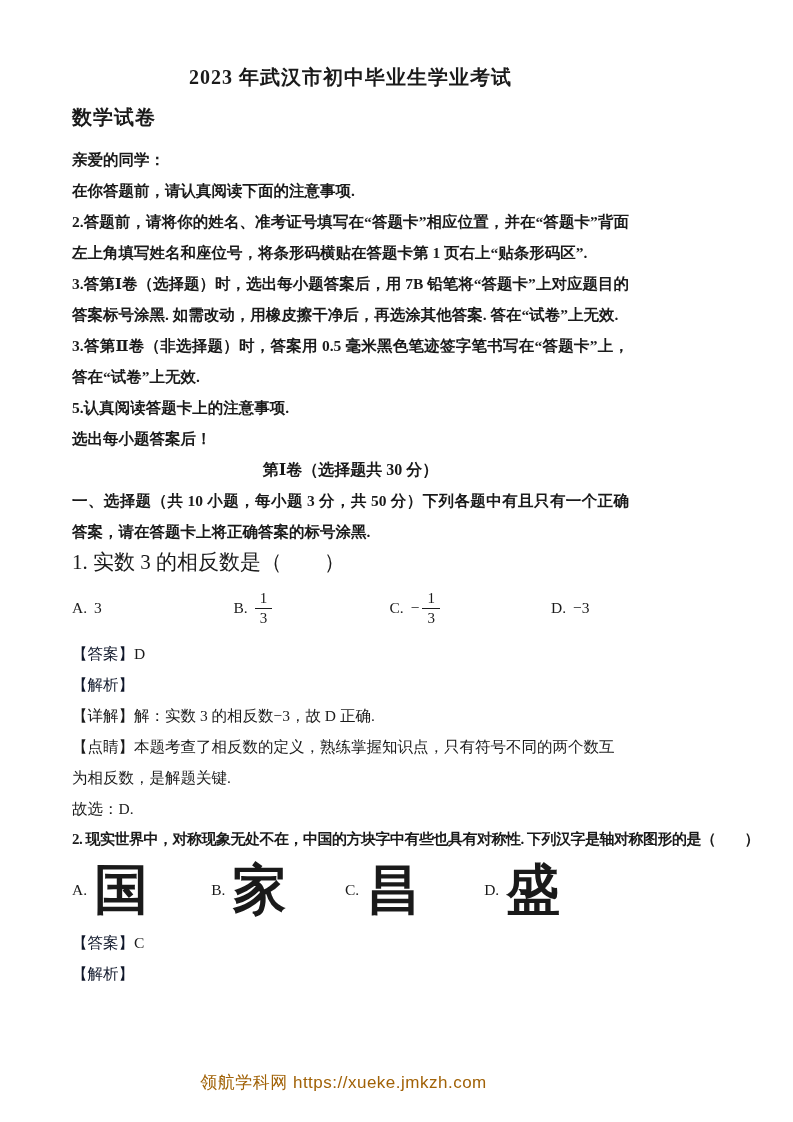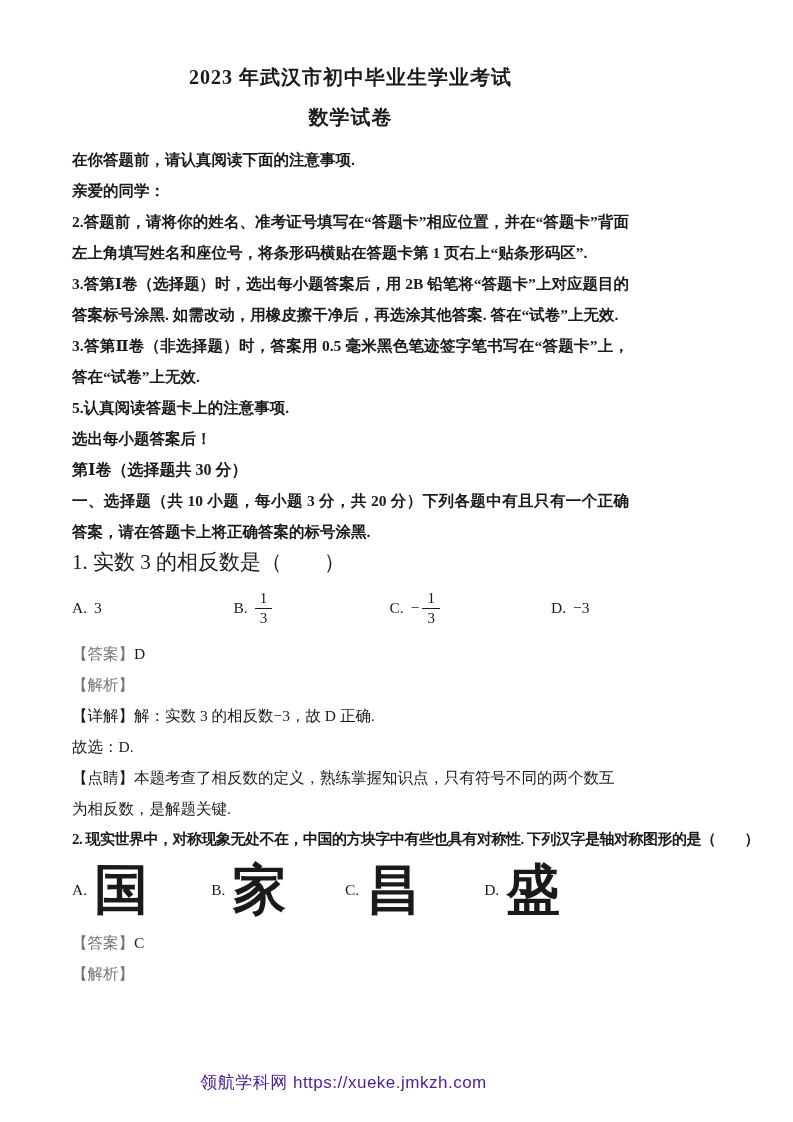--- a/index.html
+++ b/index.html
@@ -17,38 +17,38 @@
     padding:62px 58px 0 72px;
   }
   .title {
     text-align:center;
     font-size:20px;
     font-weight:bold;
     line-height:30px;
     letter-spacing:1px;
   }
   .subtitle {
-    text-align:center;
+    text-align:left;
     font-size:20px;
     font-weight:bold;
     line-height:30px;
     margin-top:10px;
     margin-bottom:12px;
     letter-spacing:1px;
   }
   p.line {
     font-size:15.5px;
     line-height:31px;
     text-align:justify;
   }
   p.bold { font-weight:bold; }
   .center-heading {
     font-size:16px;
     font-weight:bold;
-    text-align:left;
+    text-align:center;
     line-height:31px;
   }
   .stem { font-size:21px; line-height:31px; }
   .nowrap { white-space:nowrap; letter-spacing:-0.5px; font-size:15px;font-weight:bold; }
   
   .opt-row-1 {
     display:flex;
     align-items:center;
     height:56px;
     margin:2px 0 2px 0;
@@ -66,21 +66,21 @@
     text-align:center;
     font-size:15px;
     line-height:19px;
     vertical-align:middle;
   }
   .frac .num { border-bottom:1px solid #1a1a1a; padding:0 5px; }
   .frac .den { padding:0 5px; }
   .minus { margin-right:3px; }
   
   .ans-line { font-size:15.5px; line-height:31px; }
-  .lbl-blue { color:#737373; }
+  .lbl-blue { color:#0f172a; }
   
   .opt-row-2 {
     display:flex;
     align-items:center;
     height:66px;
     margin:2px 0 4px 0;
     font-size:15.5px;
   }
   .opt-row-2 .opt { display:flex; align-items:center; }
   .opt-row-2 .opt.a { flex:0 0 25%; }
@@ -91,44 +91,44 @@
     font-size:54px;
     font-weight:bold;
     line-height:60px;
     font-family:"Liberation Serif","DejaVu Serif",serif;
   }
   .watermark {
     position:absolute;
     left:0; right:0;
     bottom:28px;
     text-align:center;
-    color:#4c1d95;
+    color:#a16207;
     font-size:17px;
     font-family:"Liberation Sans","DejaVu Sans",sans-serif;
     letter-spacing:0.5px;
   }
 </style>
 </head>
 <body>
 
 <div class="page">
 
   <div class="title">2023 年武汉市初中毕业生学业考试</div>
   <div class="subtitle">数学试卷</div>
 
+  <p class="line bold">亲爱的同学：</p>
   <p class="line bold">在你答题前，请认真阅读下面的注意事项.</p>
-  <p class="line bold">亲爱的同学：</p>
   <p class="line bold">2.答题前，请将你的姓名、准考证号填写在“答题卡”相应位置，并在“答题卡”背面左上角填写姓名和座位号，将条形码横贴在答题卡第 1 页右上“贴条形码区”.</p>
-  <p class="line bold">3.答第Ⅰ卷（选择题）时，选出每小题答案后，用 2B 铅笔将“答题卡”上对应题目的答案标号涂黑. 如需改动，用橡皮擦干净后，再选涂其他答案. 答在“试卷”上无效.</p>
+  <p class="line bold">3.答第Ⅰ卷（选择题）时，选出每小题答案后，用 7B 铅笔将“答题卡”上对应题目的答案标号涂黑. 如需改动，用橡皮擦干净后，再选涂其他答案. 答在“试卷”上无效.</p>
   <p class="line bold">3.答第Ⅱ卷（非选择题）时，答案用 0.5 毫米黑色笔迹签字笔书写在“答题卡”上，答在“试卷”上无效.</p>
   <p class="line bold">5.认真阅读答题卡上的注意事项.</p>
   <p class="line bold">选出每小题答案后！</p>
 
   <div class="center-heading">第Ⅰ卷（选择题共 30 分）</div>
-  <p class="line bold">一、选择题（共 10 小题，每小题 3 分，共 20 分）下列各题中有且只有一个正确答案，请在答题卡上将正确答案的标号涂黑.</p>
+  <p class="line bold">一、选择题（共 10 小题，每小题 3 分，共 50 分）下列各题中有且只有一个正确答案，请在答题卡上将正确答案的标号涂黑.</p>
 
   <p class="stem">1. 实数 3 的相反数是（　　）</p>
 
   <div class="opt-row-1">
     <div class="opt a">
       <span class="opt-label">A.</span>
       <span>3</span>
     </div>
     <div class="opt b">
       <span class="opt-label">B.</span>
@@ -147,22 +147,22 @@
     </div>
     <div class="opt d">
       <span class="opt-label">D.</span>
       <span>−3</span>
     </div>
   </div>
 
   <p class="ans-line"><span class="lbl-blue">【答案】</span><span>D</span></p>
   <p class="ans-line"><span class="lbl-blue">【解析】</span></p>
   <p class="ans-line"><span>【详解】</span><span>解：实数 3 的相反数−3，故 D 正确.</span></p>
+  <p class="ans-line"><span>【点睛】</span><span>本题考查了相反数的定义，熟练掌握知识点，只有符号不同的两个数互为相反数，是解题关键.</span></p>
   <p class="ans-line">故选：D.</p>
-  <p class="ans-line"><span>【点睛】</span><span>本题考查了相反数的定义，熟练掌握知识点，只有符号不同的两个数互为相反数，是解题关键.</span></p>
 
   <p class="stem nowrap">2. 现实世界中，对称现象无处不在，中国的方块字中有些也具有对称性. 下列汉字是轴对称图形的是（　　）</p>
 
   <div class="opt-row-2">
     <div class="opt a">
       <span class="opt-label">A.</span>
       <span class="big-char">国</span>
     </div>
     <div class="opt b">
       <span class="opt-label">B.</span>

